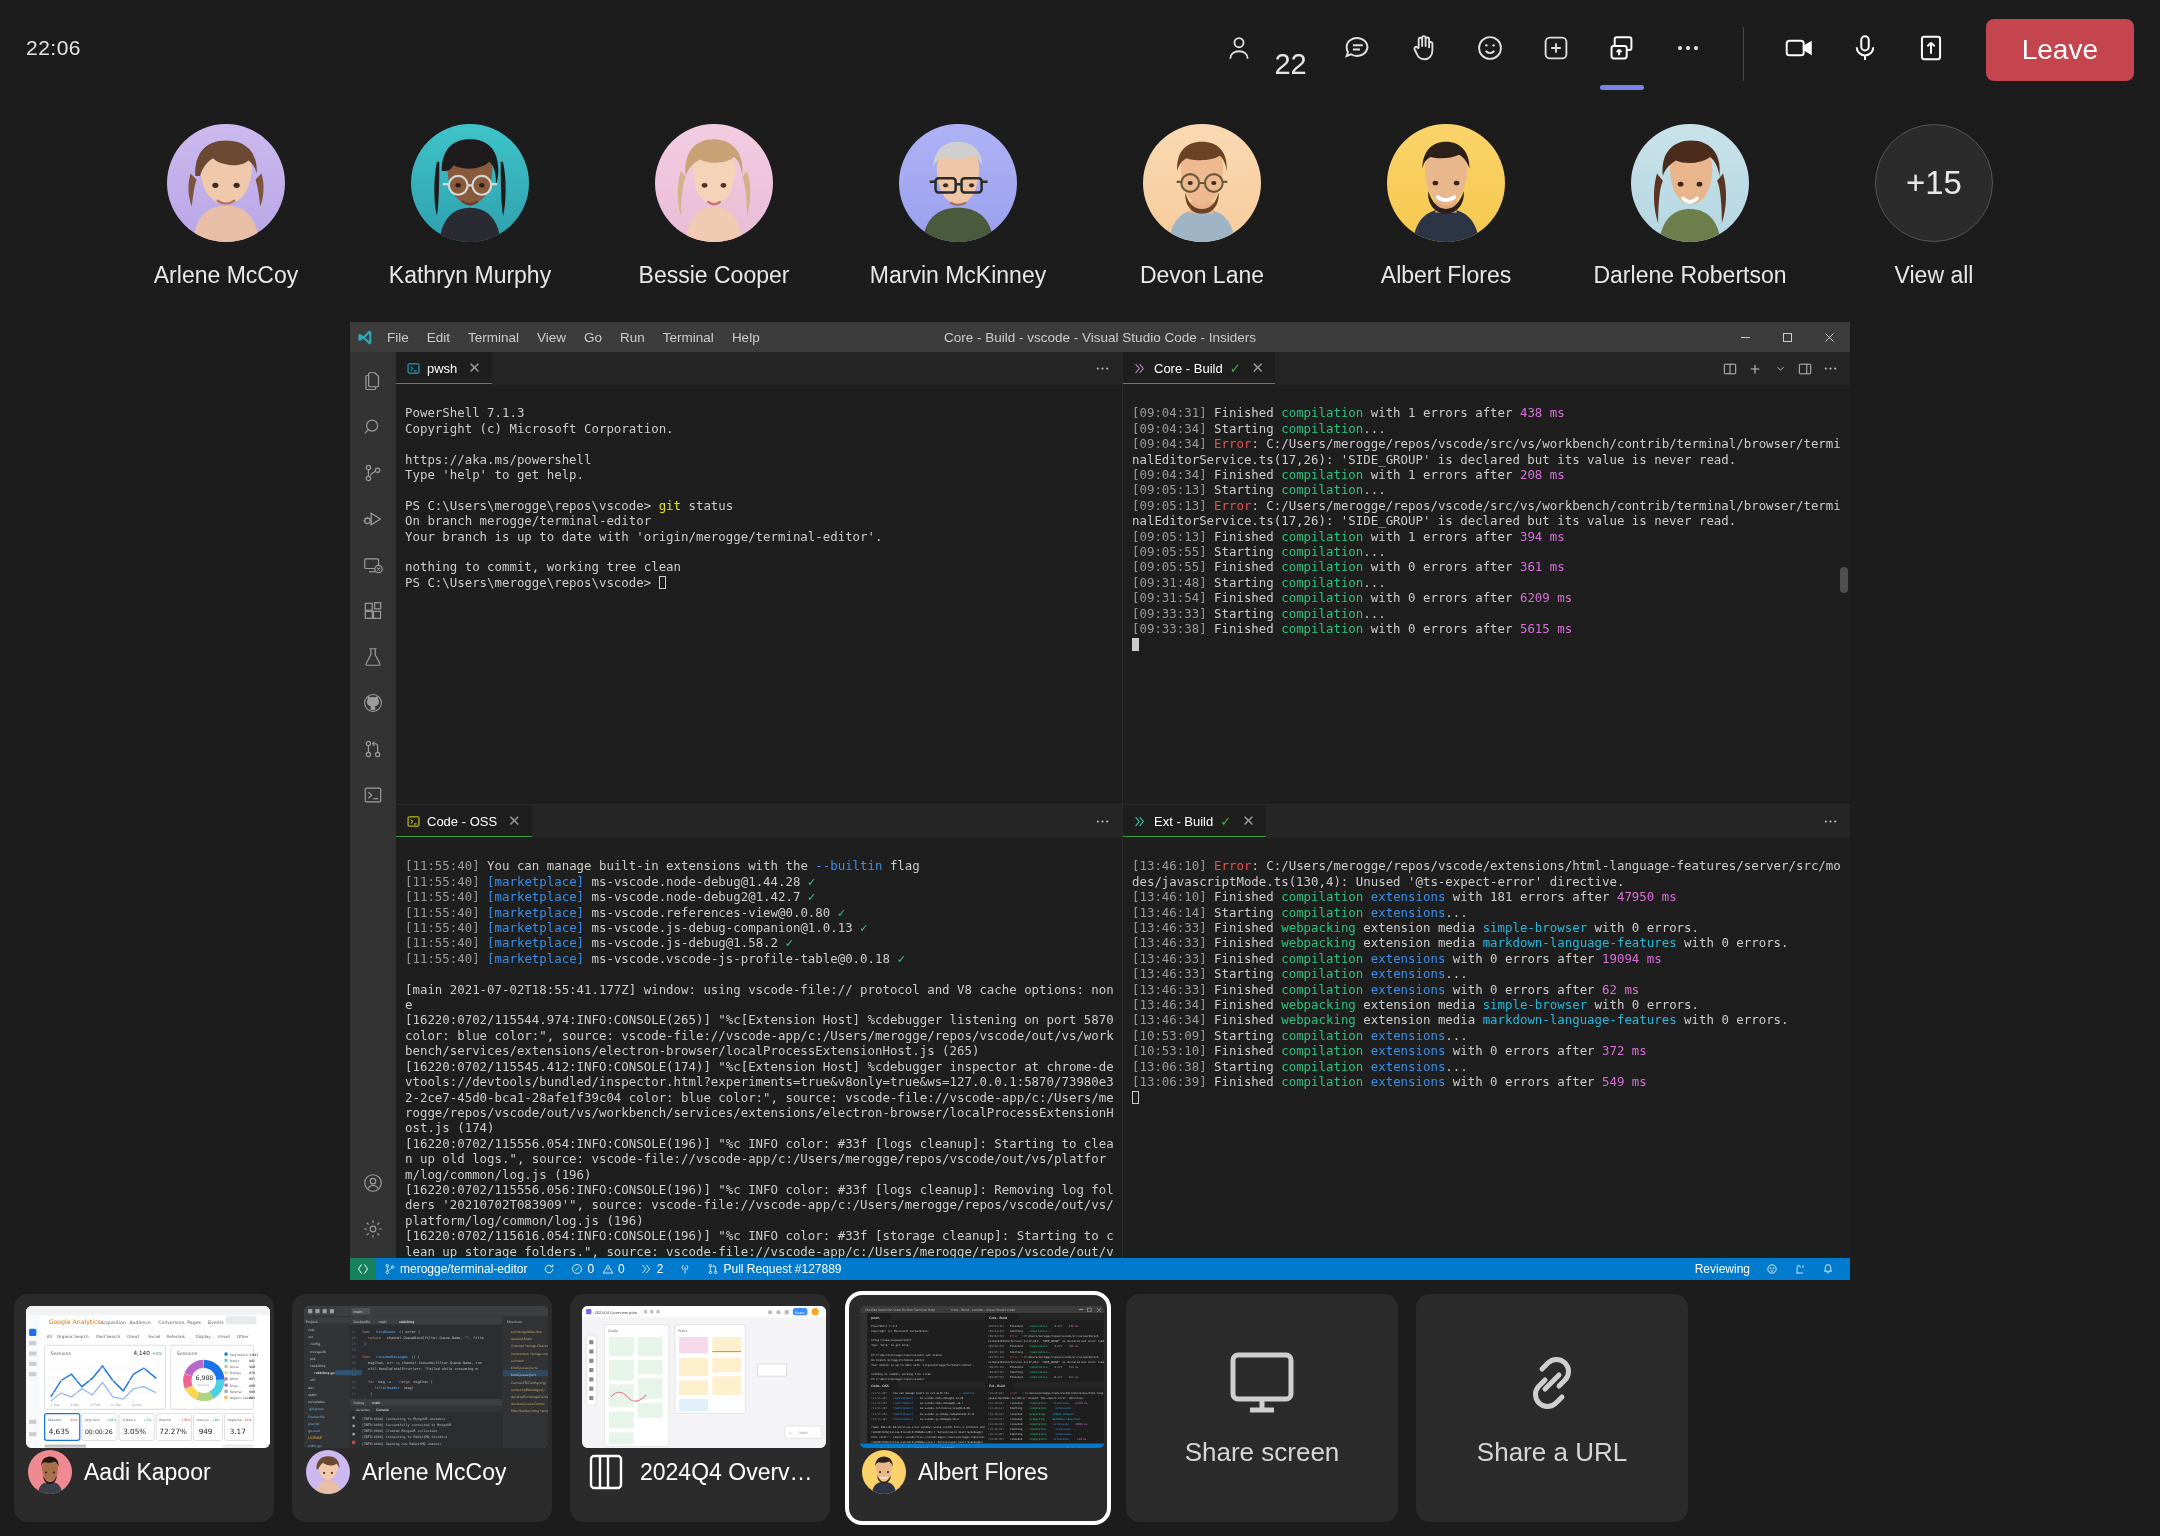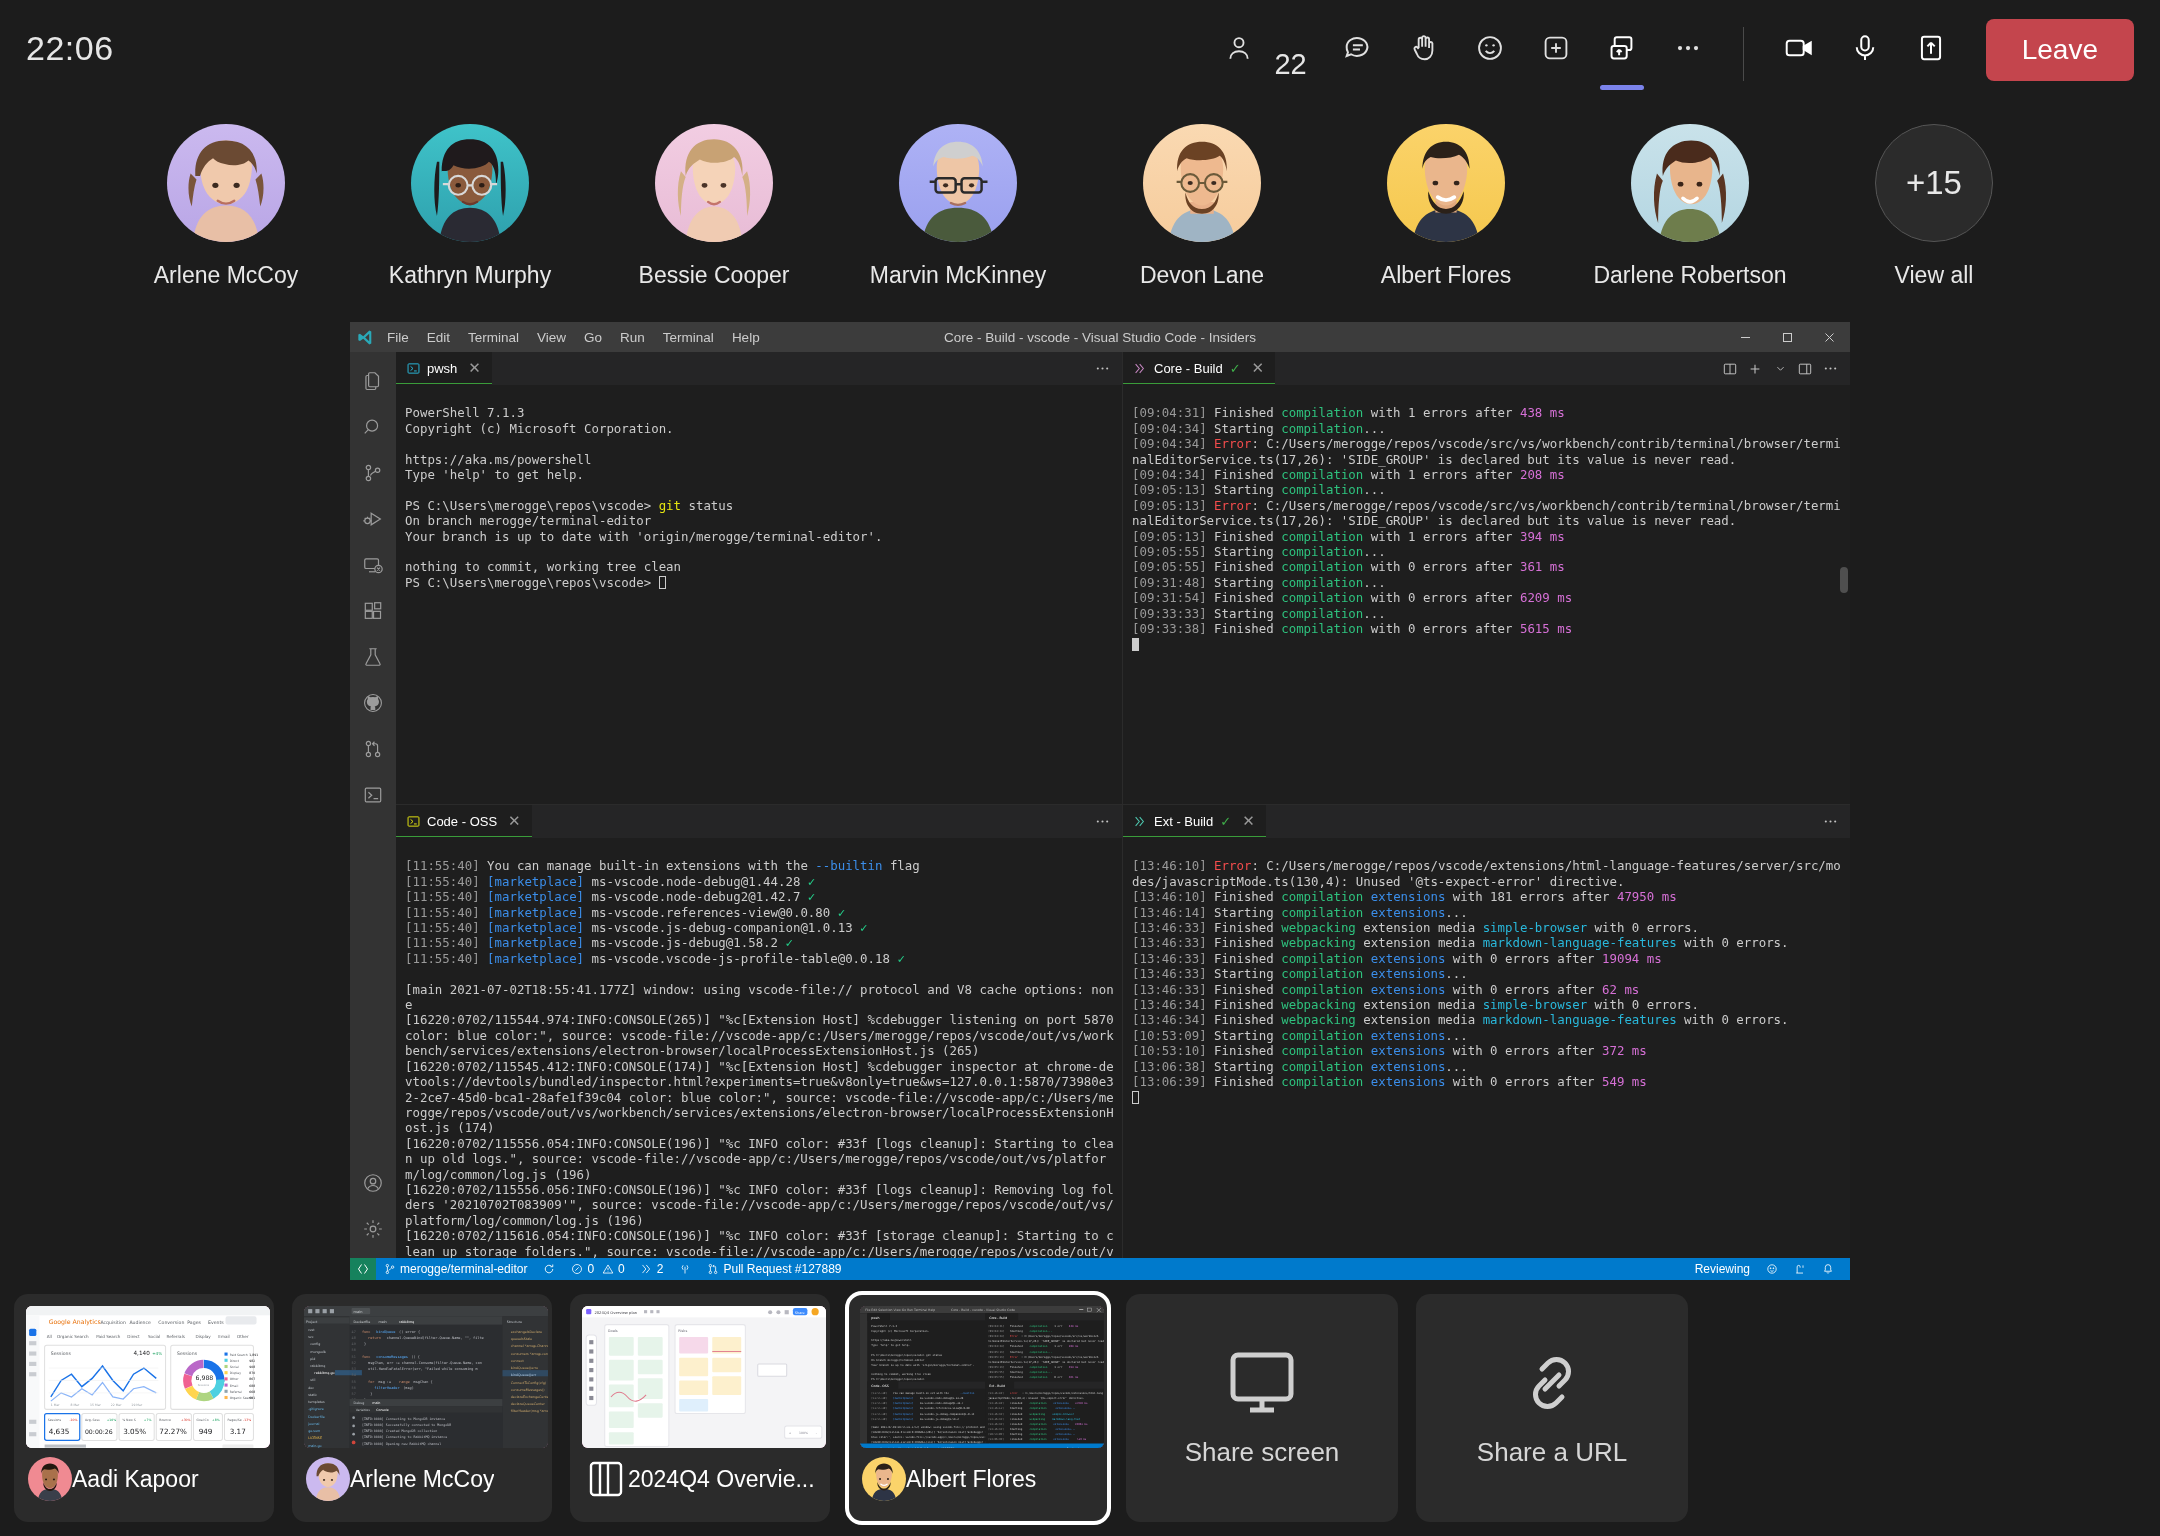--- a/index.html
+++ b/index.html
@@ -10,21 +10,21 @@
     overflow: hidden;
   }
   .app { position: relative; width: 2160px; height: 1536px; background: #1c1c1c; }
 
   
   .topbar {
     position: absolute; top: 0; left: 0; width: 2160px; height: 96px;
     background: #1c1c1c; display: flex; align-items: center;
   }
   .clock {
-    margin-left: 26px; color: #e6e6e6; font-size: 34px; letter-spacing: .5px;
+    margin-left: 26px; color: #e6e6e6; font-size: 21px; letter-spacing: .5px;
   }
   .topbar-right {
     margin-left: auto; display: flex; align-items: flex-end; gap: 0px; padding-right: 26px;
   }
   .tb-btn {
     width: 66px; height: 66px; display: flex; align-items: center; justify-content: center;
     border-radius: 8px; position: relative; cursor: pointer;
   }
   .tb-btn svg { display:block; }
   .tb-count { color: #e6e6e6; font-size: 29px; margin-left: 2px; margin-right: 18px; }
@@ -160,22 +160,22 @@
   .tile {
     width: 260px; height: 228px; border-radius: 14px; background: #2b2b2b;
     position: relative; overflow: hidden; cursor: pointer; flex: 0 0 auto;
   }
   .tile.selected { outline: 4px solid #ffffff; outline-offset: -1px; }
   .tile-thumb {
     position: absolute; top: 12px; left: 12px; right: 4px; height: 142px;
     border-radius: 6px; overflow: hidden; background: #f9a8d4;
   }
   .tile-foot {
-    position: absolute; bottom: 7px; left: 0; right: 0; height: 72px;
-    display: flex; align-items: center; padding: 0 14px;
+    position: absolute; bottom: 14px; left: 0; right: 0; height: 72px;
+    display: flex; align-items: center; gap: 12px; padding: 0 14px;
   }
   .tile-ava { width: 44px; height: 44px; border-radius: 50%; overflow: hidden; flex:0 0 auto; position:relative; }
   .tile-name {
     color: #ffffff; font-size: 23px; white-space: nowrap; overflow: hidden;
     text-overflow: ellipsis; font-family: "Liberation Sans", sans-serif;
   }
   .action-tile {
     width: 272px; height: 228px; border-radius: 14px; background: #2b2b2b;
     display: flex; flex-direction: column; align-items: center; justify-content: center;
     gap: 20px; cursor: pointer; flex: 0 0 auto;

